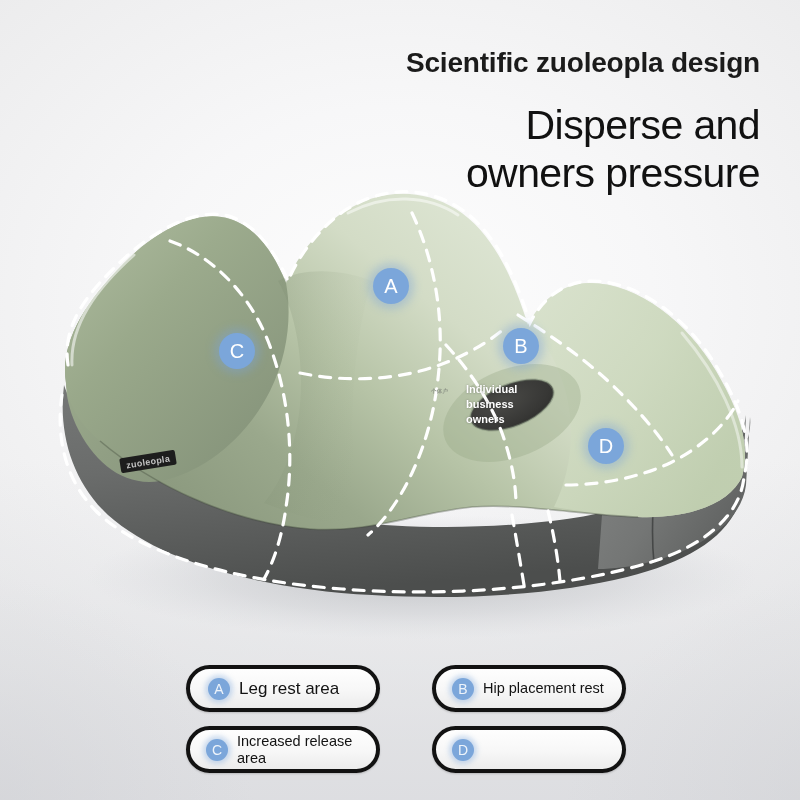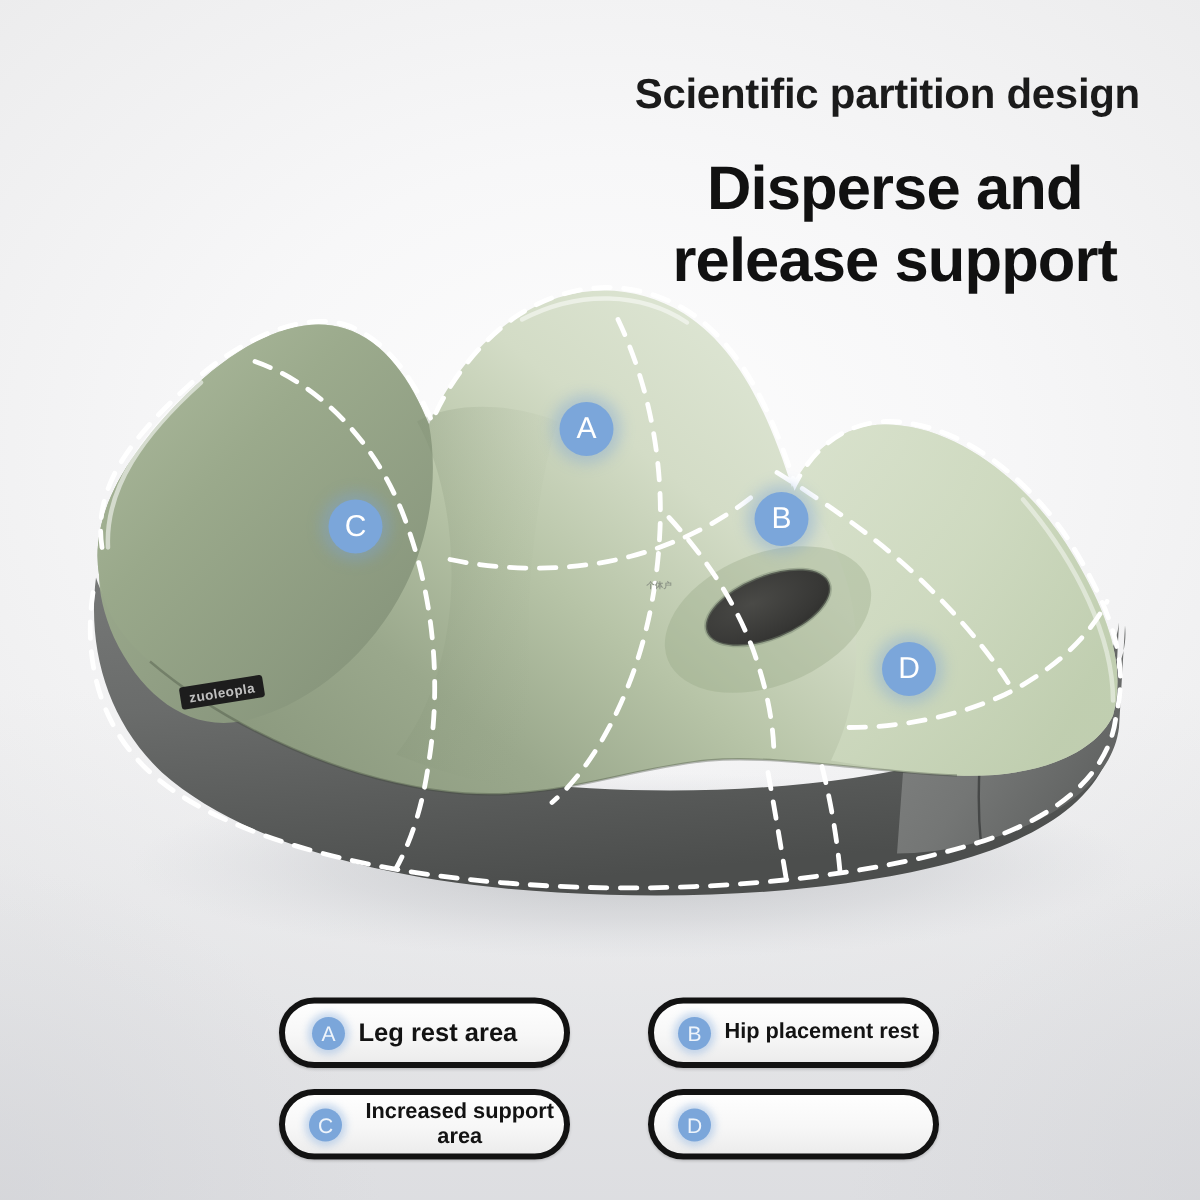--- a/index.html
+++ b/index.html
@@ -50,25 +50,25 @@
     font-size: 28px;
     font-weight: bold;
     color: #1b1b1b;
     letter-spacing: -0.2px;
     line-height: 1.1;
     white-space: nowrap;
   }
   .headline {
     margin-top: 22px;
     font-size: 41px;
-    font-weight: bold;
+    font-weight: normal;
     color: #111111;
     line-height: 1.18;
     letter-spacing: -0.6px;
-    text-align: center;
+    text-align: right;
     margin-left: 10px;
   }
   .headline .l2 { display: block; }
 
   
   #product {
     position: absolute;
     left: 42px;
     top: 185px;
     width: 730px;
@@ -184,42 +184,41 @@
     color: #eef4fb;
     font-size: 14px;
     display: flex;
     align-items: center;
     justify-content: center;
     margin-right: 9px;
     box-shadow: 0 0 5px 3px rgba(140,178,224,0.45);
   }
   .pill-label {
     font-size: 14.5px;
-    font-weight: bold;
+    font-weight: normal;
     color: #131313;
     line-height: 1.15;
-    text-align: center;
   }
   .pill.big .pill-label { font-size: 17px; }
   .pill.big { padding-left: 18px; }
 </style>
 </head>
 <body>
 
 <div id="stage">
 
   <div class="floor-shade"></div>
   <div class="corner-dark bl"></div>
   <div class="corner-dark br"></div>
 
   <div class="headline-block">
-    <div class="kicker">Scientific partition design</div>
+    <div class="kicker">Scientific zuoleopla design</div>
     <div class="headline">
       <span class="l1">Disperse and</span>
-      <span class="l2">release support</span>
+      <span class="l2">owners pressure</span>
     </div>
   </div>
 
   <div id="product">
     <svg viewBox="0 0 730 460" preserveAspectRatio="none">
       <defs>
         <linearGradient id="foamTop" x1="0.05" y1="0.7" x2="0.95" y2="0.15">
           <stop offset="0%" stop-color="#8d9b80"></stop>
           <stop offset="18%" stop-color="#9aa88c"></stop>
           <stop offset="38%" stop-color="#b7c4a7"></stop>
@@ -400,20 +399,21 @@
     <span>B</span>
   </div>
   <div class="marker m-c" style="background:#7ba6da;">
     <span>C</span>
   </div>
   <div class="marker m-d" style="background:#7ba6da;">
     <span>D</span>
   </div>
 
   <div class="wm wm-tiny">个体户</div>
+  <div class="wm wm-right">Individual business owners</div>
 
   <div class="brand-tag">
     <span>zuoleopla</span>
   </div>
 
   <div id="legend">
 
     <div class="pill big">
       <div class="pill-badge">
         <span>A</span>
@@ -425,21 +425,21 @@
       <div class="pill-badge">
         <span>B</span>
       </div>
       <div class="pill-label">Hip placement rest</div>
     </div>
 
     <div class="pill">
       <div class="pill-badge">
         <span>C</span>
       </div>
-      <div class="pill-label">Increased support area</div>
+      <div class="pill-label">Increased release area</div>
     </div>
 
     <div class="pill">
       <div class="pill-badge">
         <span>D</span>
       </div>
     </div>
 
   </div>
 

